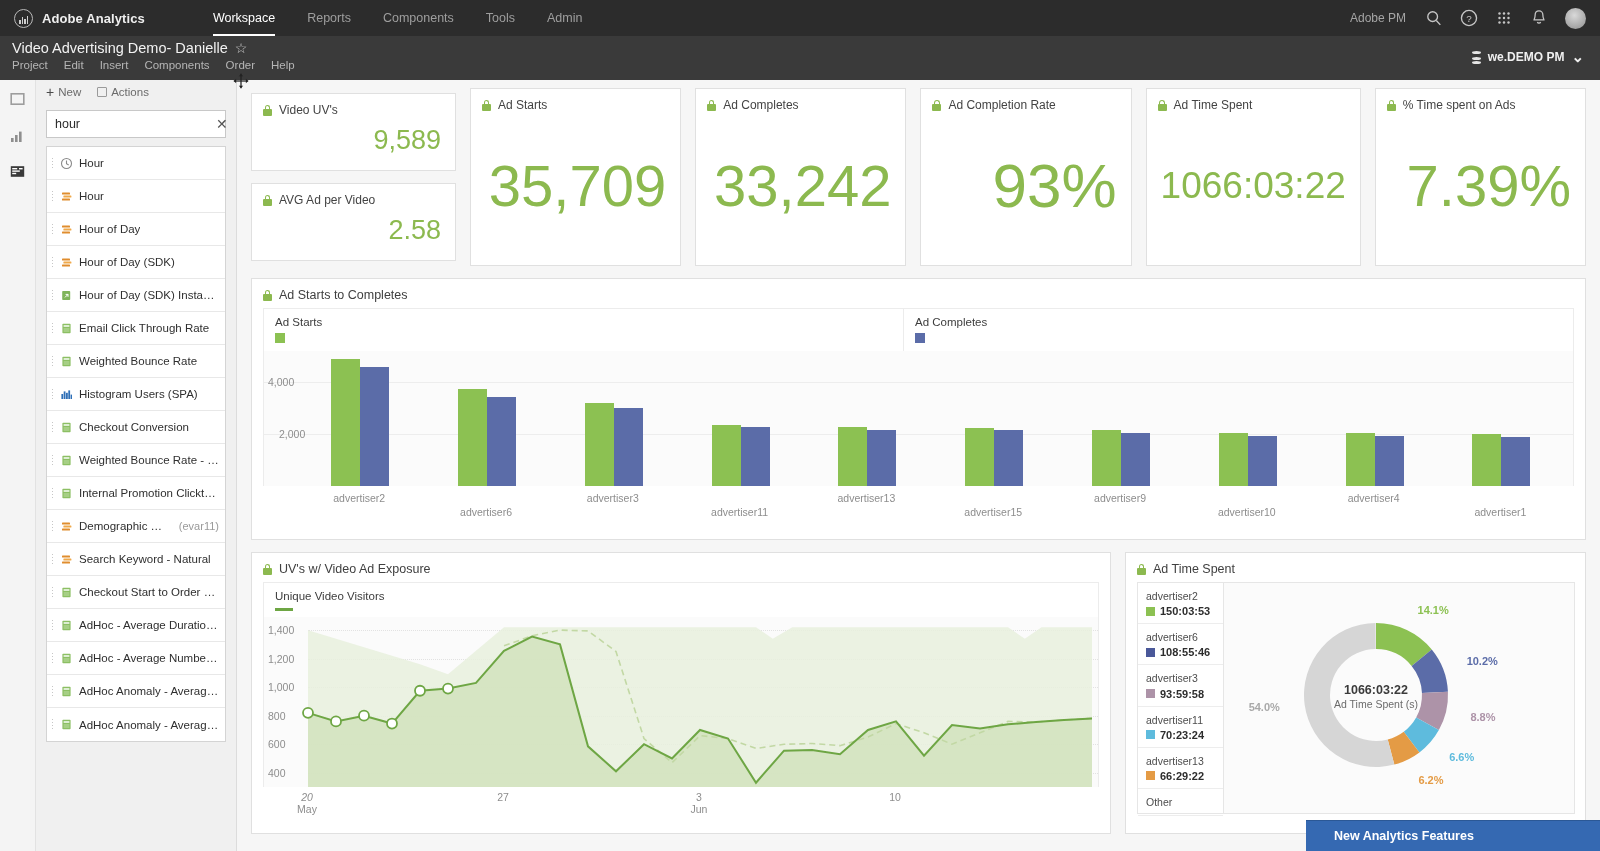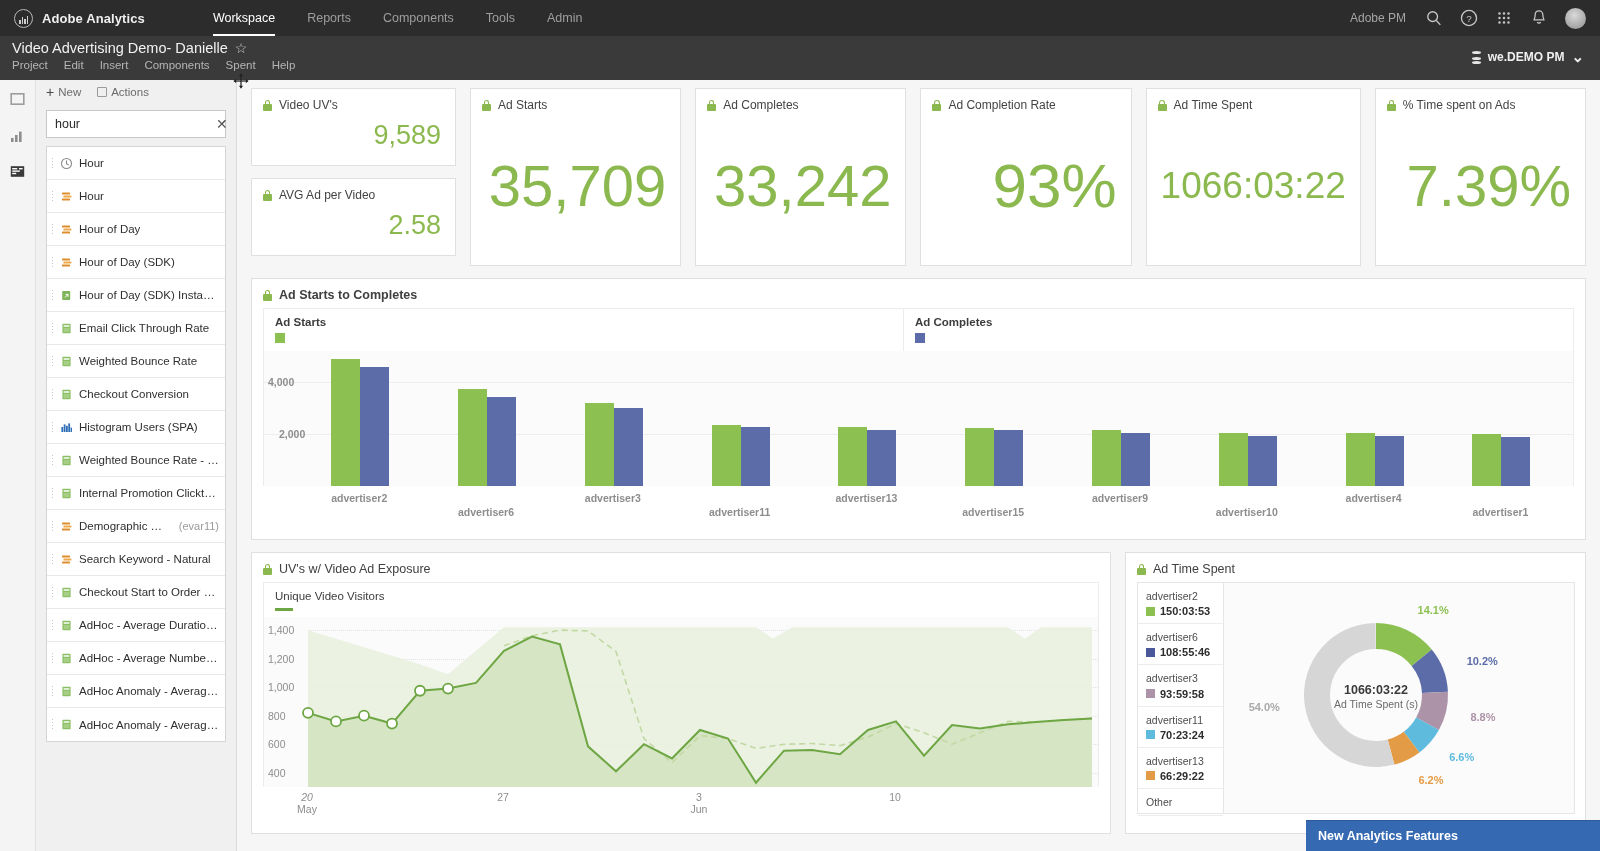--- a/index.html
+++ b/index.html
@@ -144,37 +144,37 @@
     border: 1.4px solid #8cb94f; border-bottom: 0;
     border-radius: 3px 3px 0 0;
   }
   .lock .bodyb {
     position: absolute; bottom: 0; left: 0; width: 9px; height: 6.5px;
     background: #8cb94f; border-radius: 1px;
   }
 
   
   #summaryrow { display: flex; gap: 14px; height: 178px; }
-  .sumcol { display: flex; flex-direction: column; gap: 12px; }
+  .sumcol { display: flex; flex-direction: column; gap: 12px; justify-content: center; }
   .sumcard {
     background: #fff; border: 1px solid #e0e0e0; display: flex; flex-direction: column;
     position: relative;
   }
   .sumcard .hdr {
     display: flex; align-items: center; gap: 7px; font-size: 12px; color: #434343;
     padding: 9px 11px 0 11px;
   }
   .sumcard .val {
     flex: 1; display: flex; align-items: center; justify-content: flex-end;
     padding: 0 14px 6px 14px; color: #8cb94f; font-weight: 300;
     font-family: "Liberation Sans", sans-serif; line-height: 1;
   }
 
   
-  #barpanel { margin-top: 12px; height: 262px; font-weight: bold; }
+  #barpanel { margin-top: 12px; height: 262px; }
   .legendbar { display: flex; border-top: 1px solid #ececec; }
   .legendcell {
     padding: 7px 0 8px 11px; font-size: 11.5px; color: #3d3d3d;
   }
   .legendcell .sw { width: 10px; height: 10px; display: block; margin-top: 5px; }
   #legendA { flex: 0 0 640px; border-right: 1px solid #ececec; }
   #legendB { flex: 1; }
 
   .plot { position: relative; }
   .gridline { position: absolute; left: 0; right: 0; height: 1px; background: #ededed; }
@@ -202,21 +202,21 @@
     background: #fff;
   }
   .dlrow { padding: 6px 7px 6px 8px; border-bottom: 1px solid #ededed; }
   .dlname { font-size: 10.5px; color: #4c4c4c; line-height: 1.35; }
   .dlval { font-size: 11px; font-weight: bold; color: #2d2d2d; display: flex; align-items: center; gap: 5px; margin-top: 2px; }
   .dlsw { width: 9px; height: 9px; flex: 0 0 9px; }
 
   #banner {
     position: absolute; right: 0; bottom: 0; width: 294px; height: 31px;
     background: #3569b2; color: #fff; display: flex; align-items: center;
-    padding: 0 12px; font-size: 12.5px; font-weight: bold;
+    padding: 0 28px; font-size: 12.5px; font-weight: bold;
     border-top: 1px solid #2b5896;
   }
   #cursor { position: absolute; left: 232px; top: 72px; width: 18px; height: 18px; pointer-events: none; }
 </style>
 </head>
 <body>
 
 <div id="topbar">
   <div id="brand">
     <span class="logo">
@@ -268,21 +268,21 @@
 <div id="projectbar">
   <div id="projtitle">
     <span>Video Advertising Demo- Danielle</span>
     <span id="star">☆</span>
   </div>
   <div id="menubar">
     <span>Project</span>
     <span>Edit</span>
     <span>Insert</span>
     <span>Components</span>
-    <span>Spent</span>
+    <span>Order</span>
     <span>Help</span>
   </div>
   <div id="suite">
     <span class="db"></span>
     <span>we.DEMO PM</span>
     <span style="font-size:15px;line-height:6px;">⌄</span>
   </div>
 </div>
 
 <div id="body">
@@ -398,38 +398,38 @@
           <span class="cicon"><svg width="13" height="13" viewBox="0 0 13 13">
               <rect x="2.4" y="1.8" width="8.2" height="9.4" rx="0.8" fill="#8cbf63"></rect>
               <rect x="3.6" y="3" width="5.8" height="2" fill="#ddeed2"></rect>
               <rect x="3.6" y="6" width="5.8" height="4" fill="#b7da9c" opacity=".6"></rect>
             </svg></span>
           <span class="clabel">Weighted Bounce Rate</span>
         </div>
         <div class="comprow">
           <span class="grip"></span>
           <span class="cicon"><svg width="13" height="13" viewBox="0 0 13 13">
-              <rect x="2.4" y="1.8" width="8.2" height="9.4" rx="0.8" fill="#8cbf63"></rect>
-              <rect x="3.6" y="3" width="5.8" height="2" fill="#ddeed2"></rect>
-              <rect x="3.6" y="6" width="5.8" height="4" fill="#b7da9c" opacity=".6"></rect>
-            </svg></span>
-          <span class="clabel">Checkout Conversion</span>
-        </div>
-        <div class="comprow">
-          <span class="grip"></span>
-          <span class="cicon"><svg width="13" height="13" viewBox="0 0 13 13">
               <g fill="#2e6fb7">
                 <rect x="1.4" y="6" width="1.8" height="5"></rect>
                 <rect x="3.7" y="3.4" width="1.8" height="7.6"></rect>
                 <rect x="6" y="4.8" width="1.8" height="6.2"></rect>
                 <rect x="8.3" y="2.4" width="1.8" height="8.6"></rect>
                 <rect x="10.6" y="6.6" width="1.4" height="4.4"></rect>
               </g>
             </svg></span>
           <span class="clabel">Histogram Users (SPA)</span>
+        </div>
+        <div class="comprow">
+          <span class="grip"></span>
+          <span class="cicon"><svg width="13" height="13" viewBox="0 0 13 13">
+              <rect x="2.4" y="1.8" width="8.2" height="9.4" rx="0.8" fill="#8cbf63"></rect>
+              <rect x="3.6" y="3" width="5.8" height="2" fill="#ddeed2"></rect>
+              <rect x="3.6" y="6" width="5.8" height="4" fill="#b7da9c" opacity=".6"></rect>
+            </svg></span>
+          <span class="clabel">Checkout Conversion</span>
         </div>
         <div class="comprow">
           <span class="grip"></span>
           <span class="cicon"><svg width="13" height="13" viewBox="0 0 13 13">
               <rect x="2.4" y="1.8" width="8.2" height="9.4" rx="0.8" fill="#8cbf63"></rect>
               <rect x="3.6" y="3" width="5.8" height="2" fill="#ddeed2"></rect>
               <rect x="3.6" y="6" width="5.8" height="4" fill="#b7da9c" opacity=".6"></rect>
             </svg></span>
           <span class="clabel">Weighted Bounce Rate - Nab</span>
         </div>

